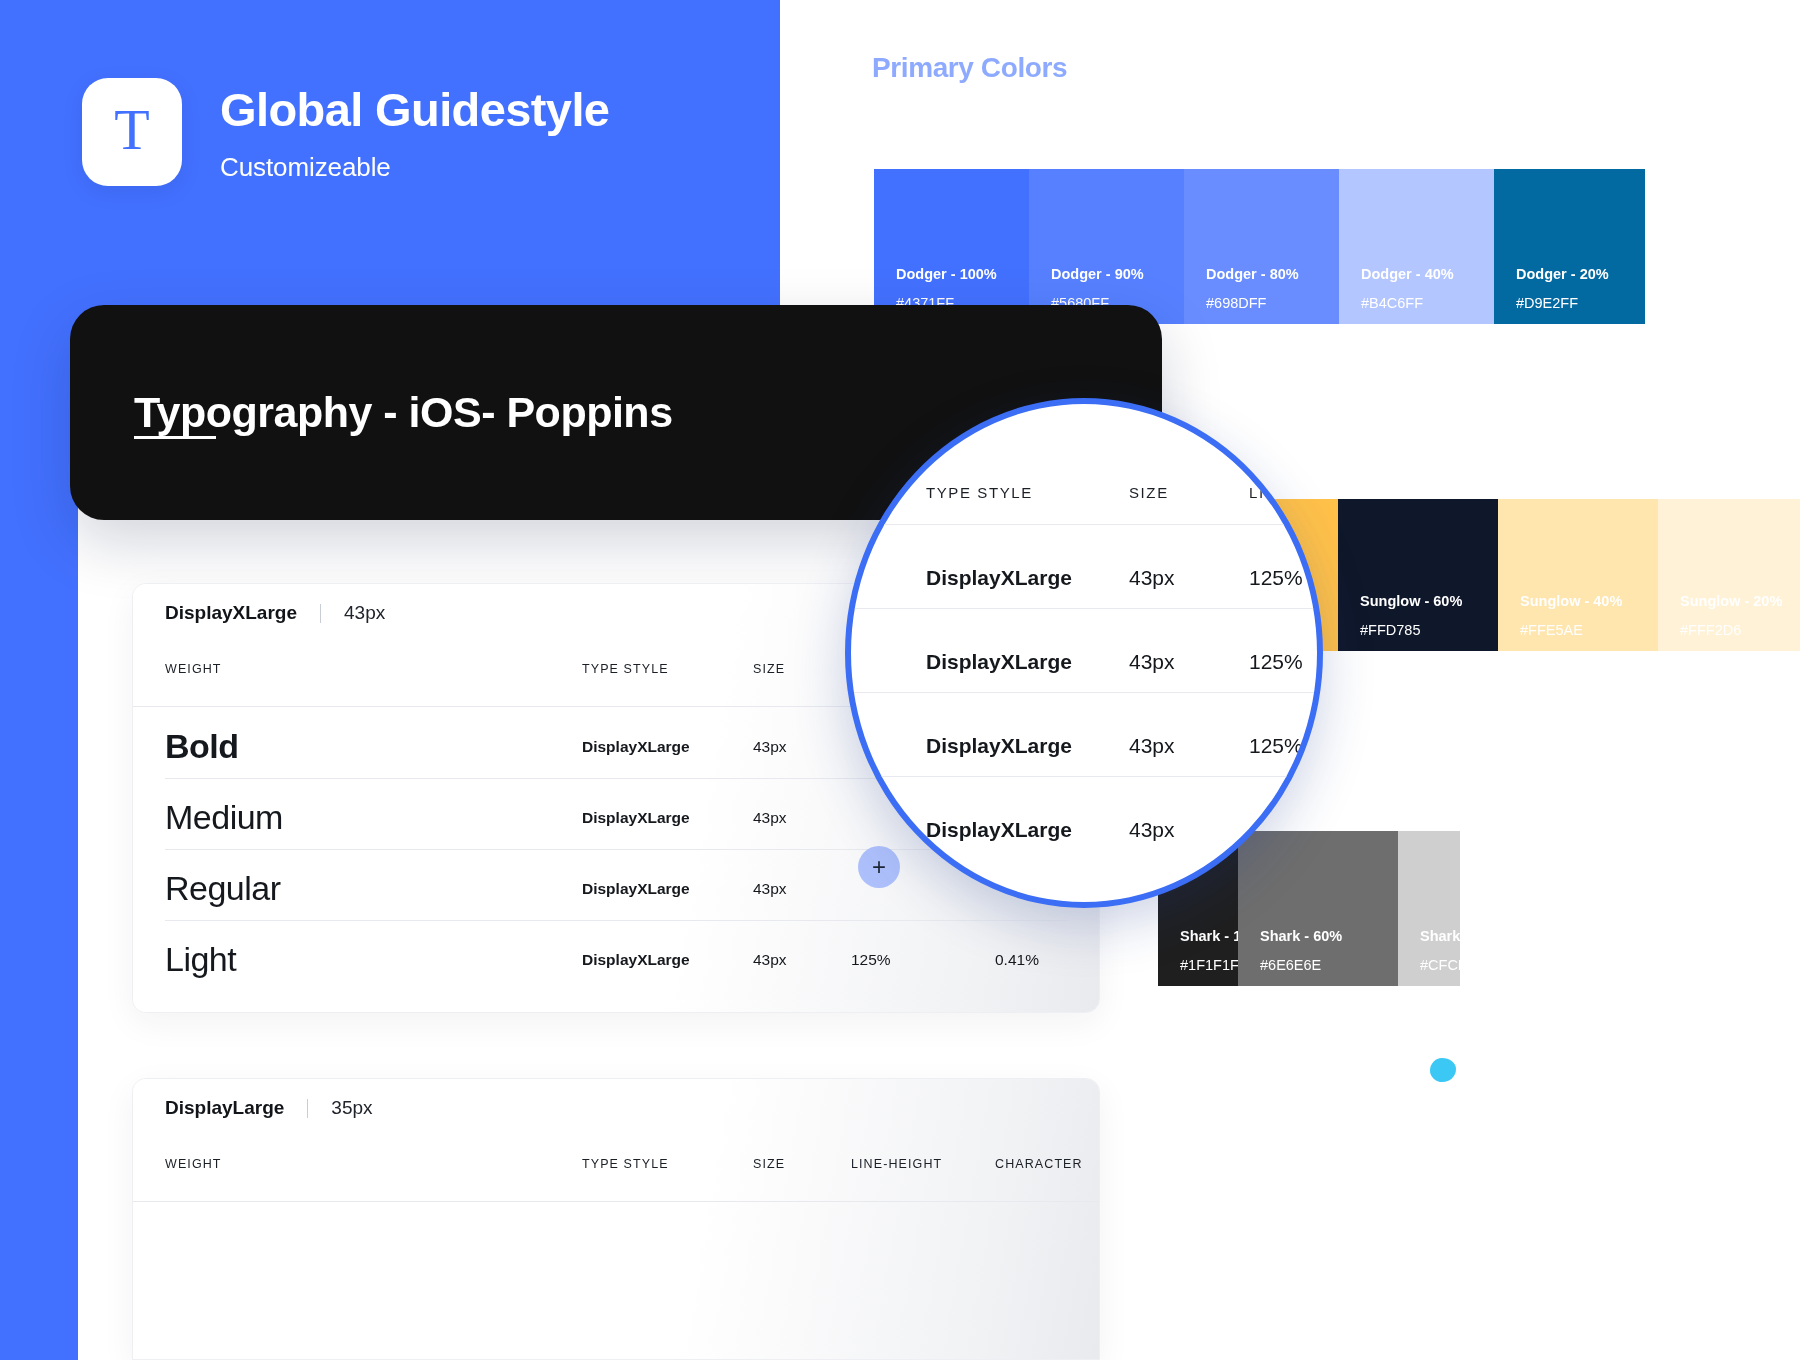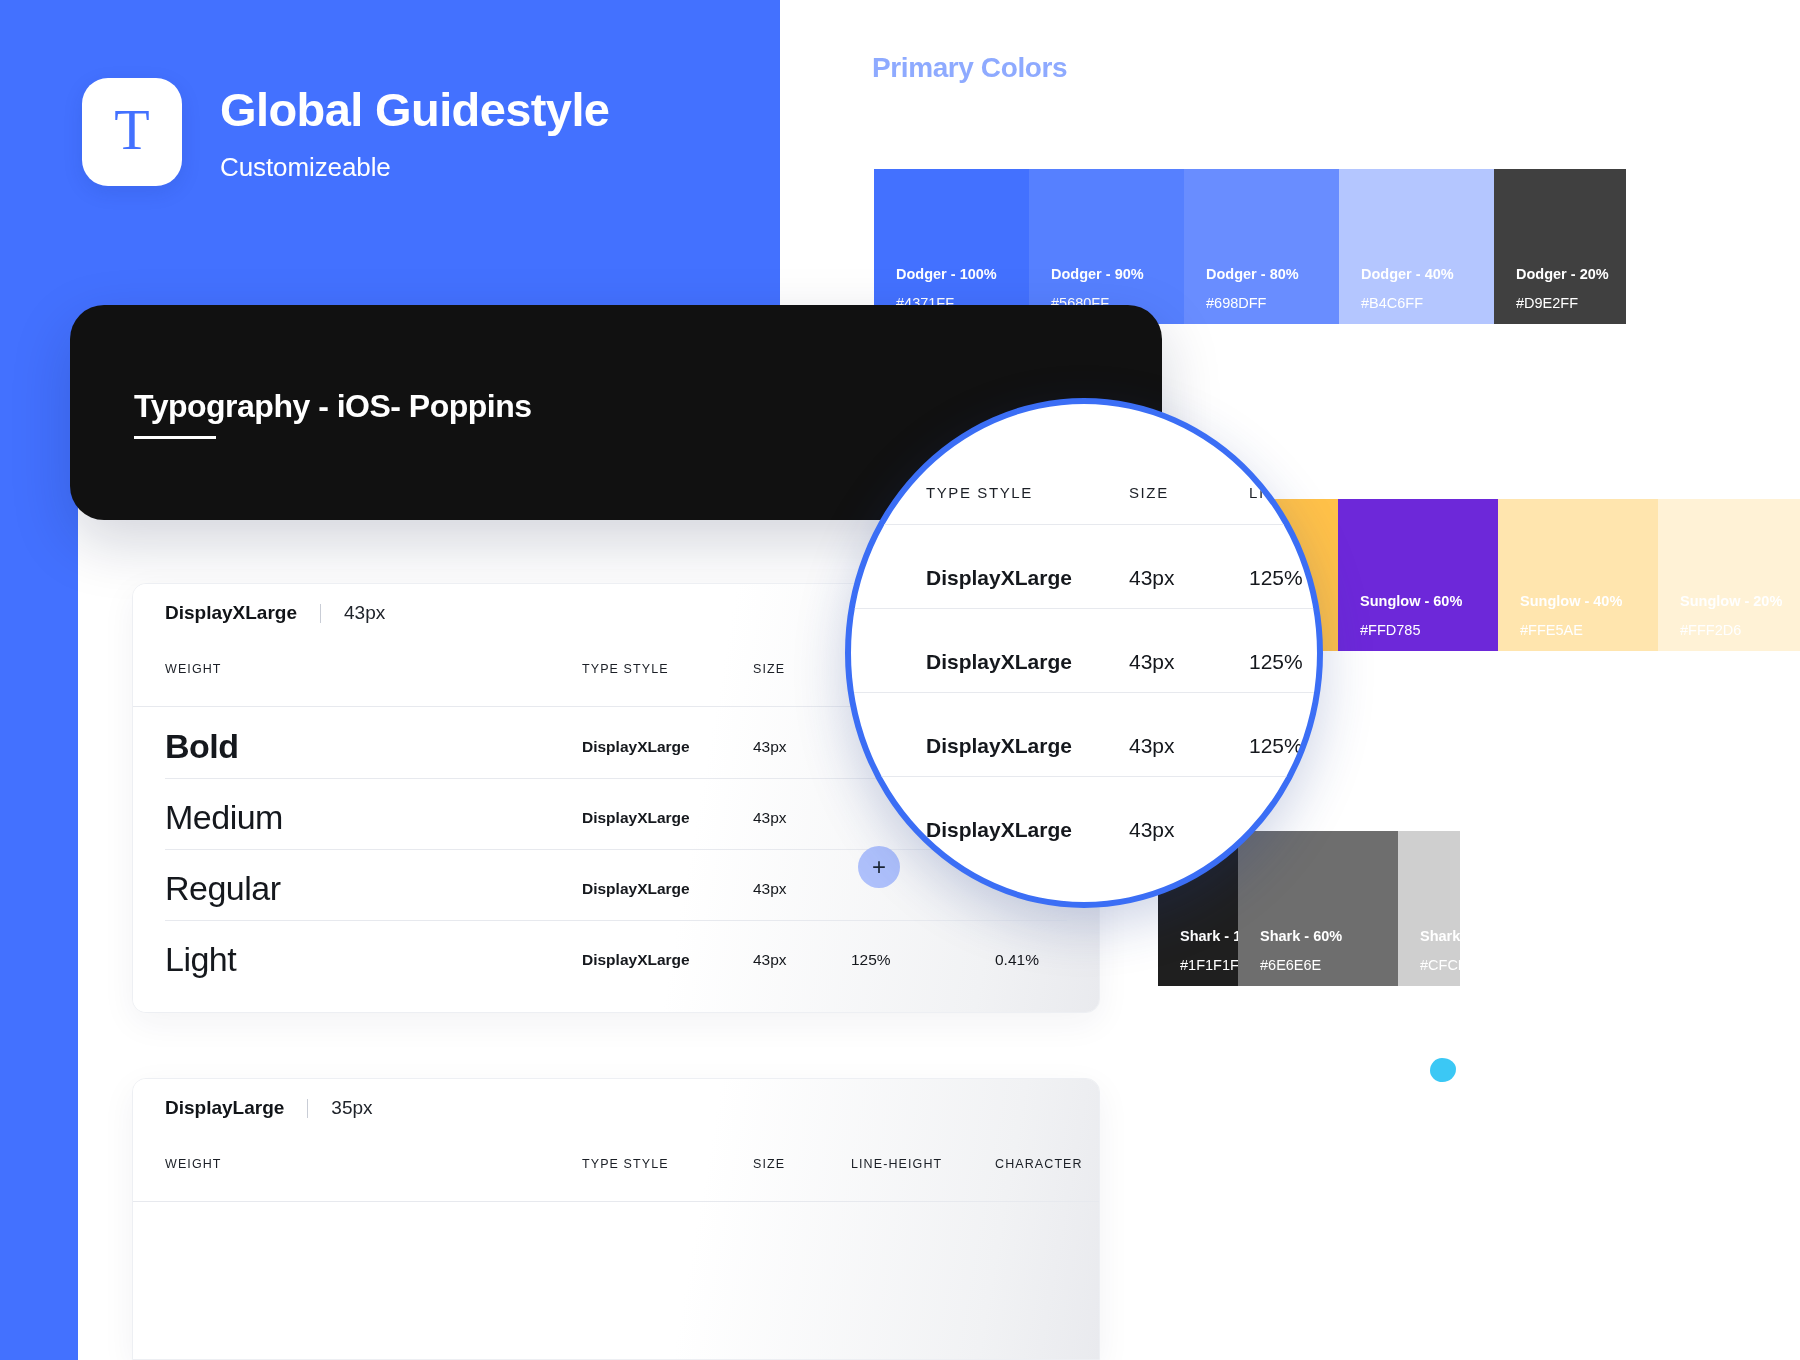--- a/index.html
+++ b/index.html
@@ -79,21 +79,21 @@
   }
 
   
   .typo-card {
     position: absolute; left: 70px; top: 305px; width: 1092px; height: 215px;
     background: #111111; border-radius: 34px;
     box-shadow: 0 22px 60px rgba(10,20,60,.18);
   }
   .typo-title {
     position: absolute; left: 134px; top: 388px;
-    font-size: 32px; font-weight: 700; color: #ffffff; letter-spacing: -0.5px;
+    font-size: 43px; font-weight: 700; color: #ffffff; letter-spacing: -0.5px;
   }
   .typo-underline {
     position: absolute; left: 134px; top: 436px; width: 82px; height: 3px;
     background: #ffffff;
   }
 
   
   .table-card {
     position: absolute; left: 132px; top: 583px; width: 968px; height: 430px;
     background: #ffffff; border: 1px solid #EDEFF3; border-radius: 14px;
@@ -198,33 +198,33 @@
         <div class="swatch-hex">#5680FF</div>
       </div>
       <div class="swatch" style="width: 155px; background: rgb(105, 141, 255);">
         <div class="swatch-label">Dodger - 80%</div>
         <div class="swatch-hex">#698DFF</div>
       </div>
       <div class="swatch" style="width: 155px; background: rgb(180, 198, 255);">
         <div class="swatch-label">Dodger - 40%</div>
         <div class="swatch-hex">#B4C6FF</div>
       </div>
-      <div class="swatch" style="width: 132px; background: #404040;">
+      <div class="swatch" style="width: 151px; background: #0369a1;">
         <div class="swatch-label">Dodger - 20%</div>
         <div class="swatch-hex">#D9E2FF</div>
       </div>
     </div>
 
   <div class="sc-heading">ors</div>
   <div class="swatch-row-secondary" id="secondary-swatches">
       <div class="swatch" style="width: 180px; background: rgb(255, 193, 73);">
         <div class="swatch-label">Sunglow - 80%</div>
         <div class="swatch-hex">#FFC149</div>
       </div>
-      <div class="swatch" style="width: 160px; background: #6d28d9;">
+      <div class="swatch" style="width: 160px; background: #0f172a;">
         <div class="swatch-label">Sunglow - 60%</div>
         <div class="swatch-hex">#FFD785</div>
       </div>
       <div class="swatch" style="width: 160px; background: rgb(255, 229, 174);">
         <div class="swatch-label">Sunglow - 40%</div>
         <div class="swatch-hex">#FFE5AE</div>
       </div>
       <div class="swatch" style="width: 142px; background: rgb(255, 242, 214);">
         <div class="swatch-label">Sunglow - 20%</div>
         <div class="swatch-hex">#FFF2D6</div>

